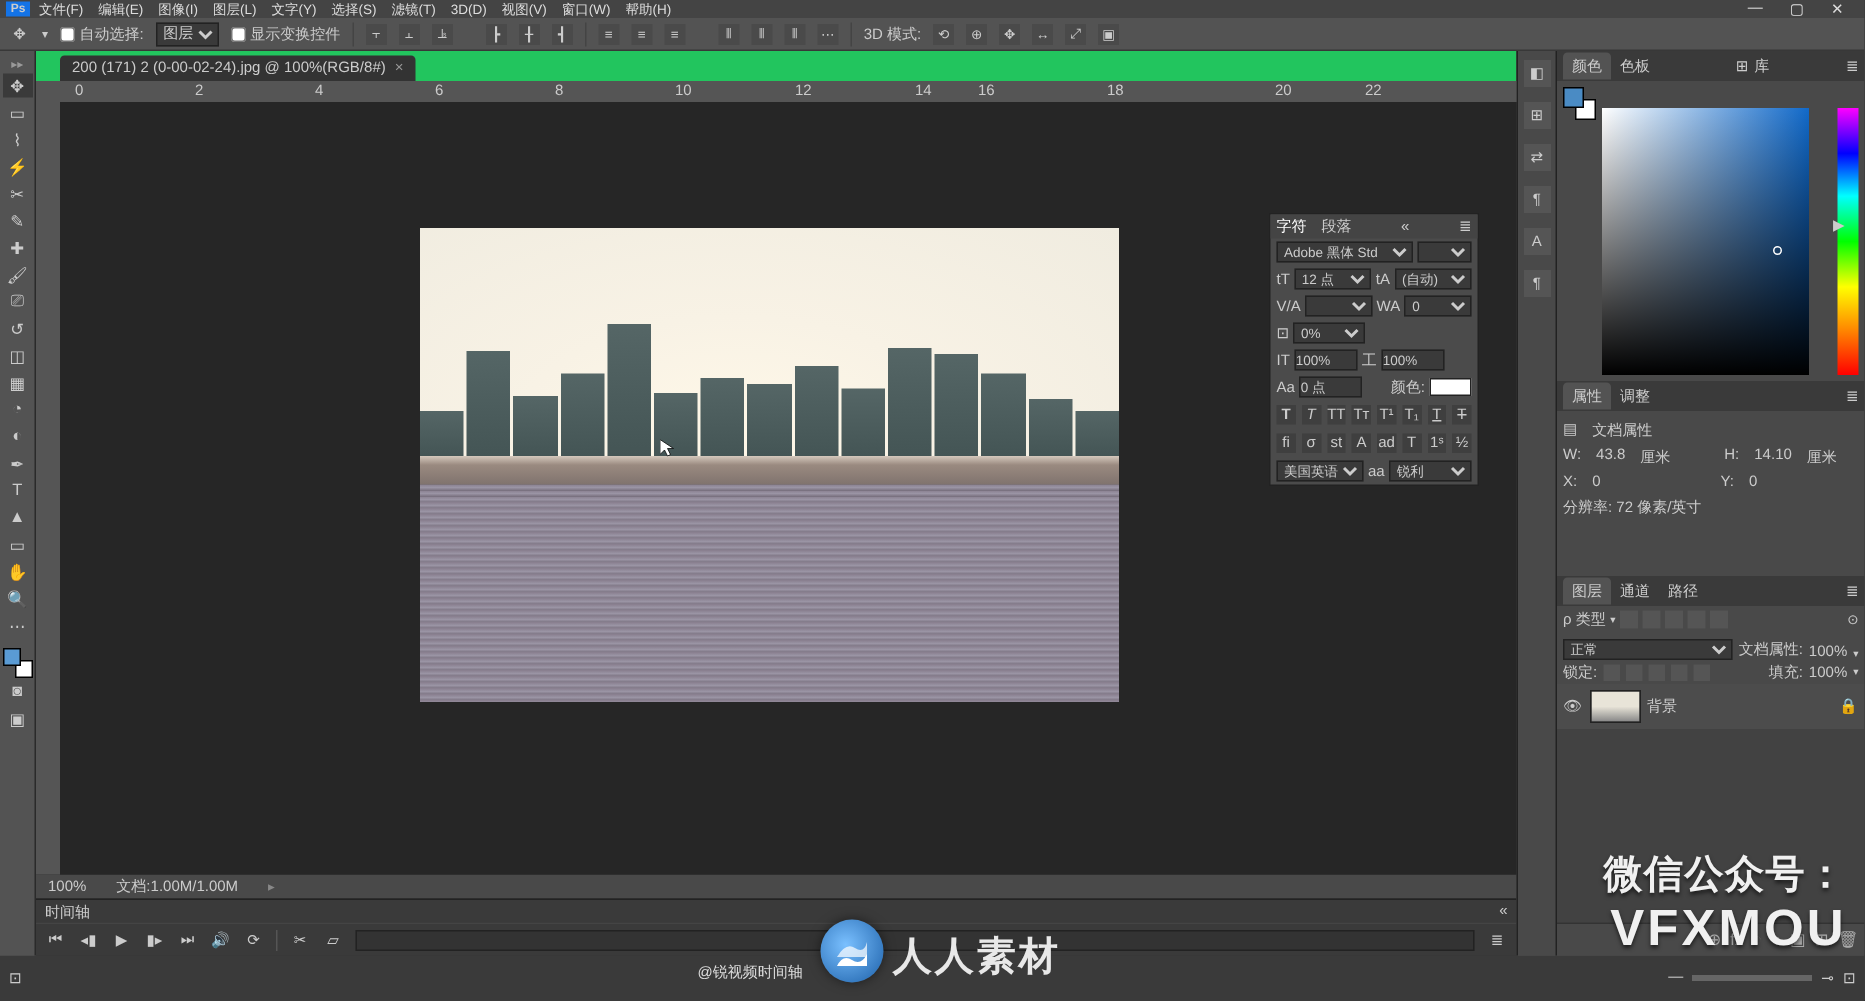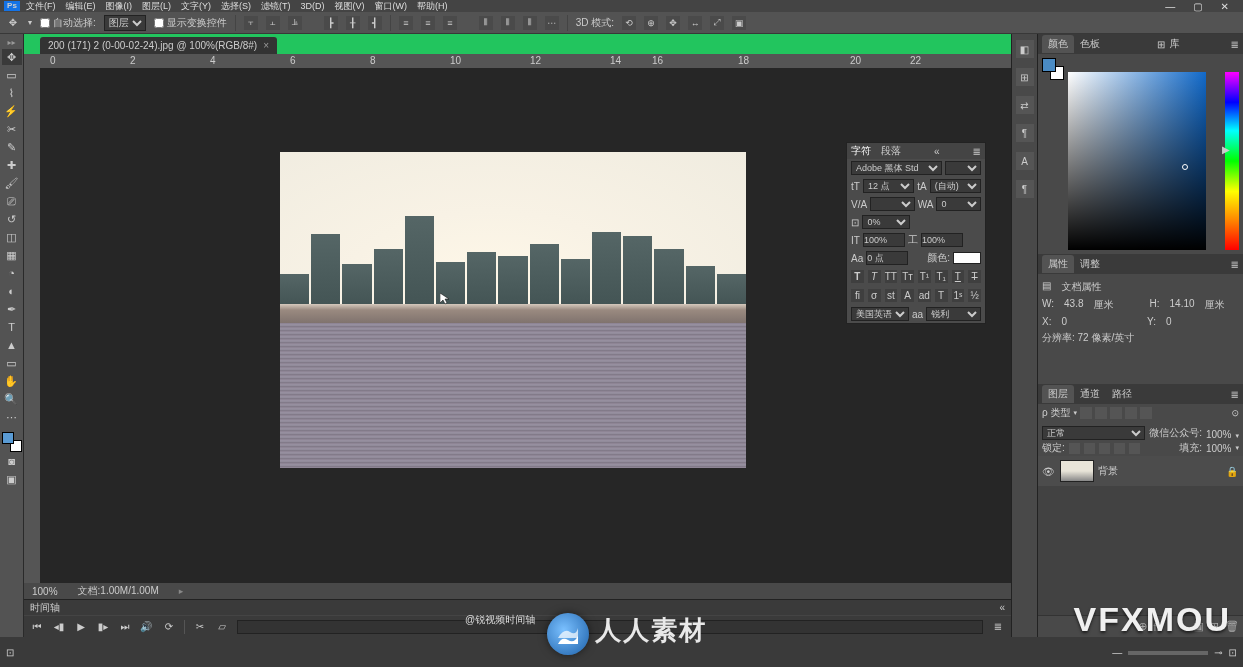--- a/index.html
+++ b/index.html
@@ -93,21 +93,21 @@
 .layerspanel .lockrow .licon{width:11px;height:11px;background:#555;display:inline-block}
 .layerspanel .layers{flex:1;background:#424242;overflow:hidden}
 .layerspanel .layer{height:30px;display:flex;align-items:center;padding:0 4px;gap:4px;background:#4c4c4c}
 .layerspanel .layer .eye{width:14px;font-size:10px}
 .layerspanel .layer .thumb{width:34px;height:22px;background:linear-gradient(180deg,#e8e4d8 50%,#888 100%);border:1px solid #222}
 .layerspanel .layer .lock{margin-left:auto;font-size:10px}
 .layerspanel .footer{height:22px;display:flex;align-items:center;justify-content:flex-end;gap:6px;padding:0 4px;border-top:1px solid #333}
 .layerspanel .footer span{font-size:11px;color:#aaa}
 
 
-.watermark1{position:absolute;bottom:12px;left:465px;display:flex;align-items:flex-start;gap:6px;z-index:200}
+.watermark1{position:absolute;bottom:12px;left:465px;display:flex;align-items:flex-end;gap:6px;z-index:200}
 .wm1-badge{width:42px;height:42px;border-radius:50%;background:radial-gradient(circle at 40% 40%,#7ac0ff 0%,#1b5fa8 100%);display:flex;align-items:center;justify-content:center;box-shadow:0 0 8px rgba(0,0,0,0.5)}
 .wm1-badge svg{fill:#fff}
 .wm1-text{font-size:26px;font-weight:bold;color:#e8e8e8;letter-spacing:2px}
 .wm1-small{font-size:10px;color:#ddd;margin-right:6px}
 .watermark2{position:absolute;bottom:28px;right:12px;z-index:200;text-align:right}
 .wm2a{font-size:26px;font-weight:bold;color:#f0f0f0;text-shadow:0 2px 3px rgba(0,0,0,0.6);letter-spacing:1px}
 .wm2b{font-size:34px;font-weight:900;color:#f0f0f0;text-shadow:0 2px 3px rgba(0,0,0,0.6);letter-spacing:2px}
 </style>
 </head>
 <body>
@@ -359,21 +359,21 @@
           <span style="font-size:7px">▾</span>
         <span class="ficon"></span>
         <span class="ficon"></span>
         <span class="ficon"></span>
         <span class="ficon"></span>
         <span class="ficon"></span>
         <span style="margin-left:auto;font-size:9px">⊙</span>
       </div>
       <div class="moderow">
         <select><option>正常</option></select>
-        <span>微信公众号:</span>
+        <span>文档属性:</span>
         <span>100%</span>
           <span style="font-size:7px">▾</span>
       </div>
       <div class="lockrow">
         <span>锁定:</span>
         <span class="licon"></span>
         <span class="licon"></span>
         <span class="licon"></span>
         <span class="licon"></span>
         <span class="licon"></span>
@@ -490,14 +490,15 @@
   <span class="wm1-small">@锐视频时间轴</span>
   <div class="wm1-badge">
     <svg width="24" height="24" viewBox="0 0 24 24">
         <path d="M2 22 Q6 14 12 18 Q18 22 22 14 L22 22 Z"></path>
         <path d="M2 16 Q8 6 14 10 Q20 14 22 6 L22 16 Z" opacity="0.7"></path>
       </svg>
   </div>
   <span class="wm1-text">人人素材</span>
 </div>
 <div class="watermark2">
+  <div class="wm2a">微信公众号：</div>
   <div class="wm2b">VFXMOU</div>
 </div>
 
 </body></html>

